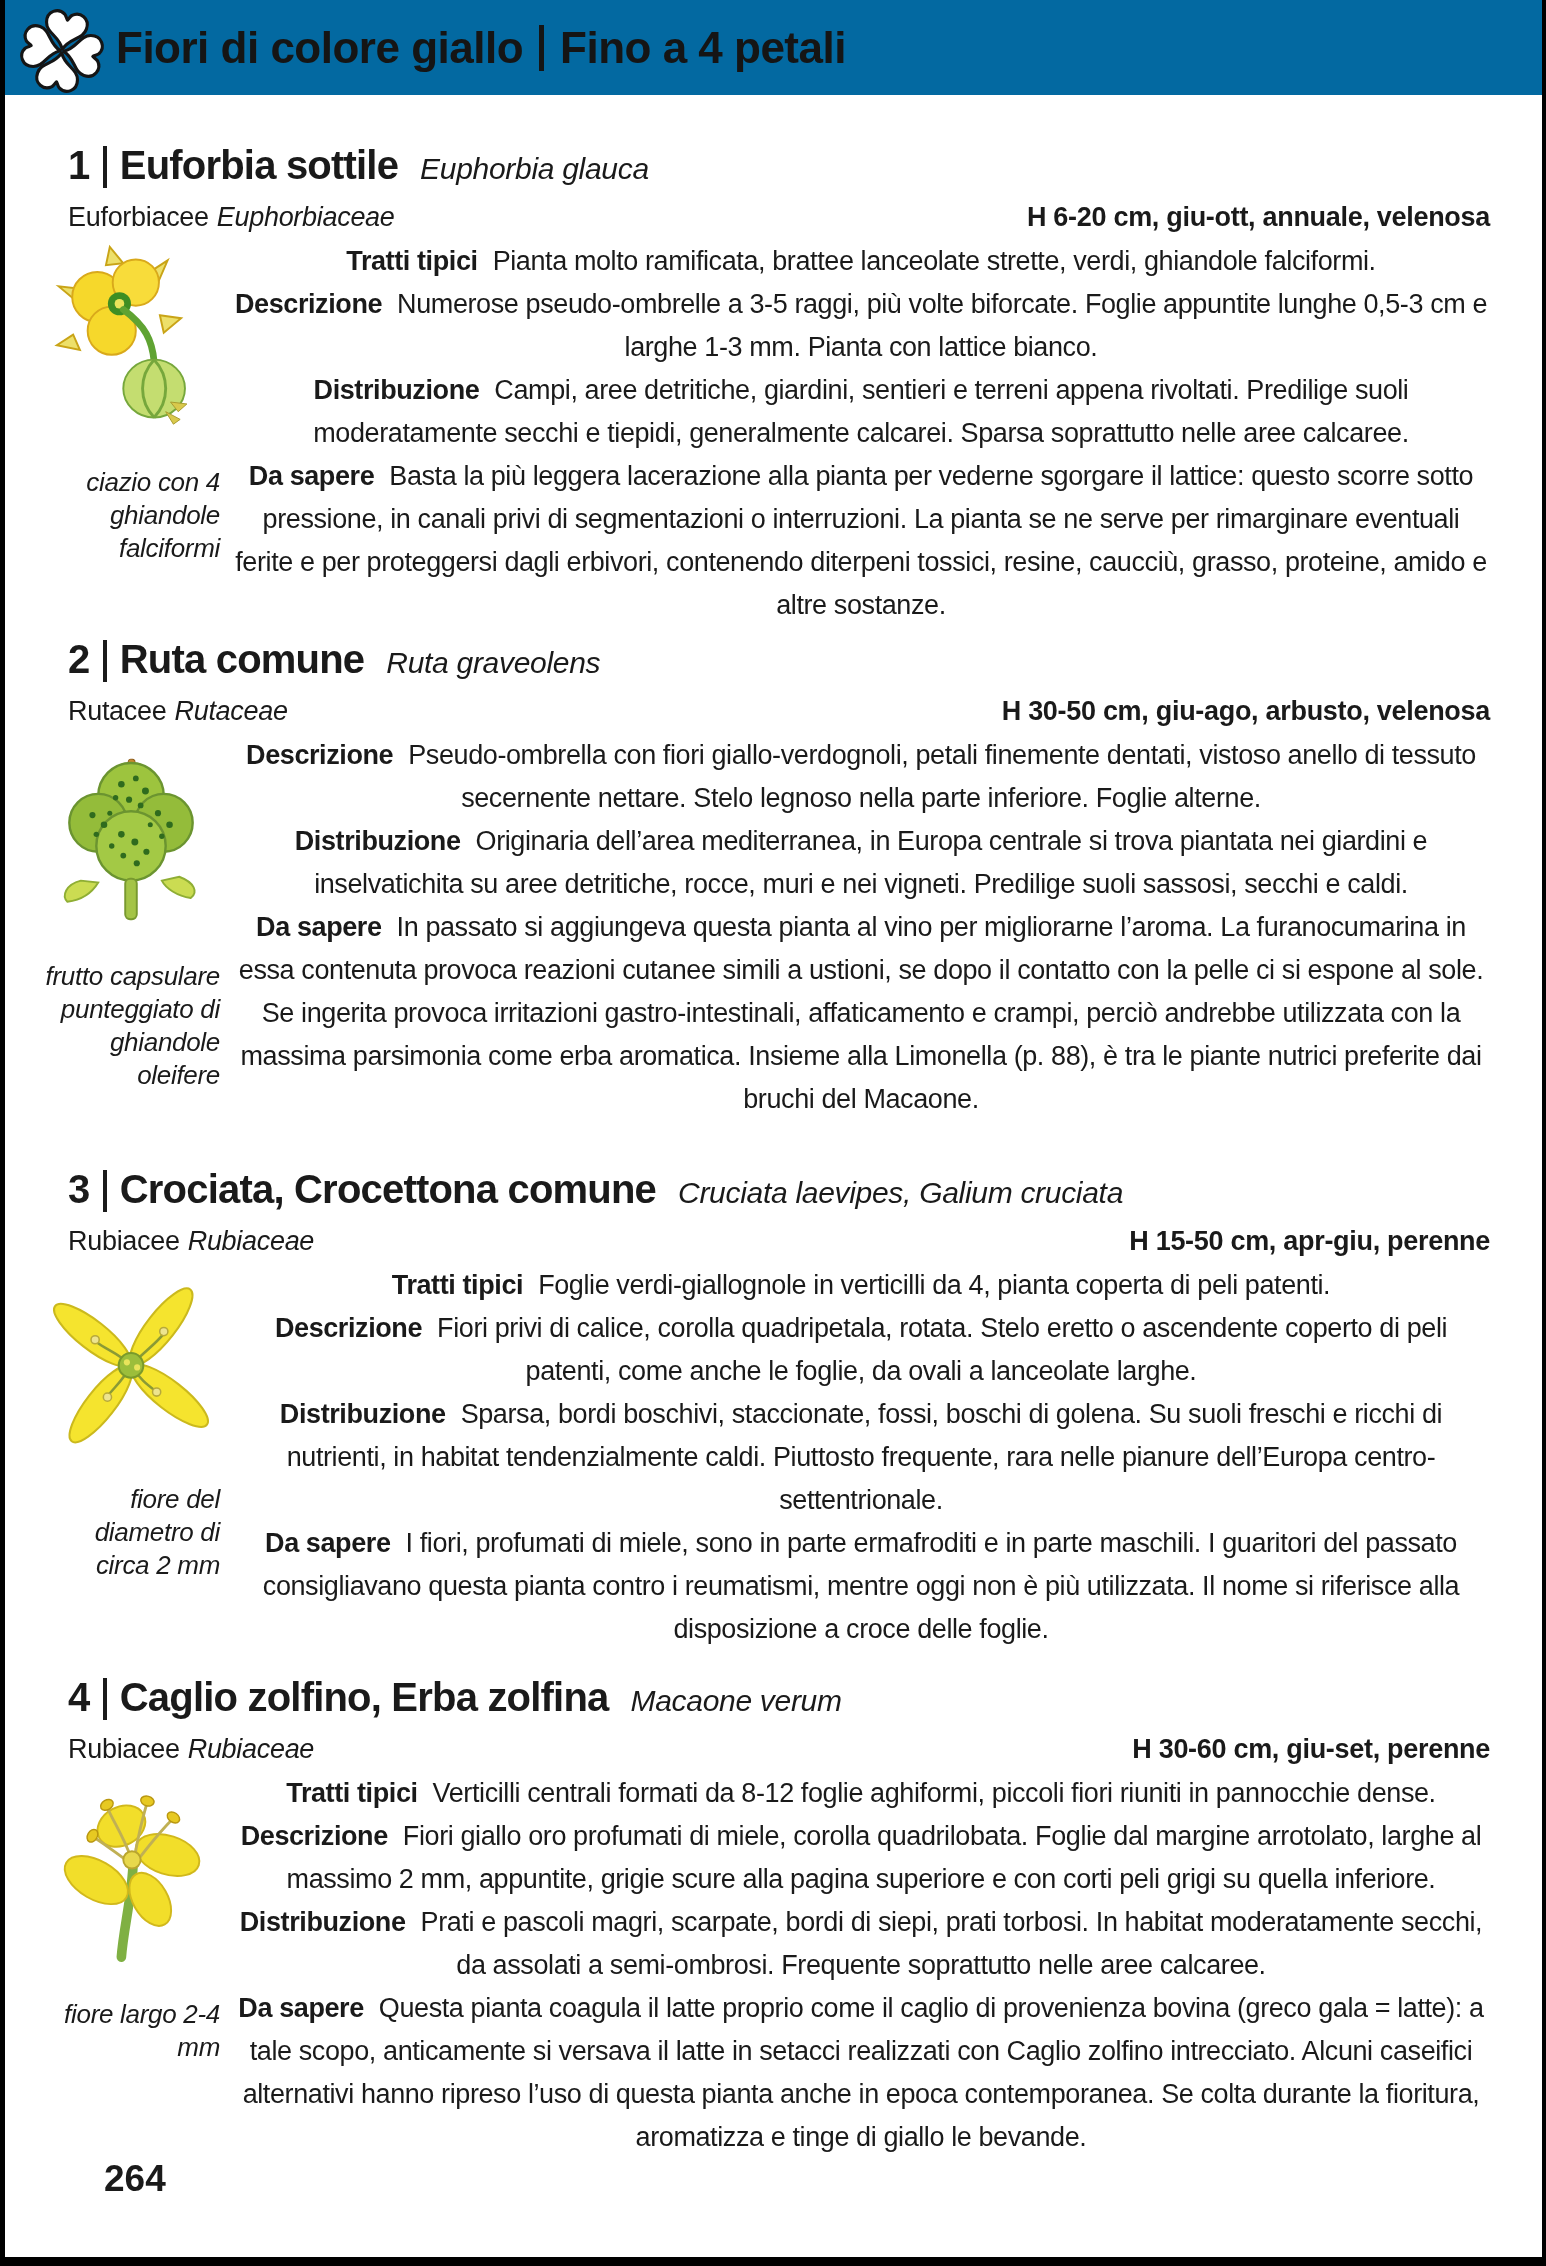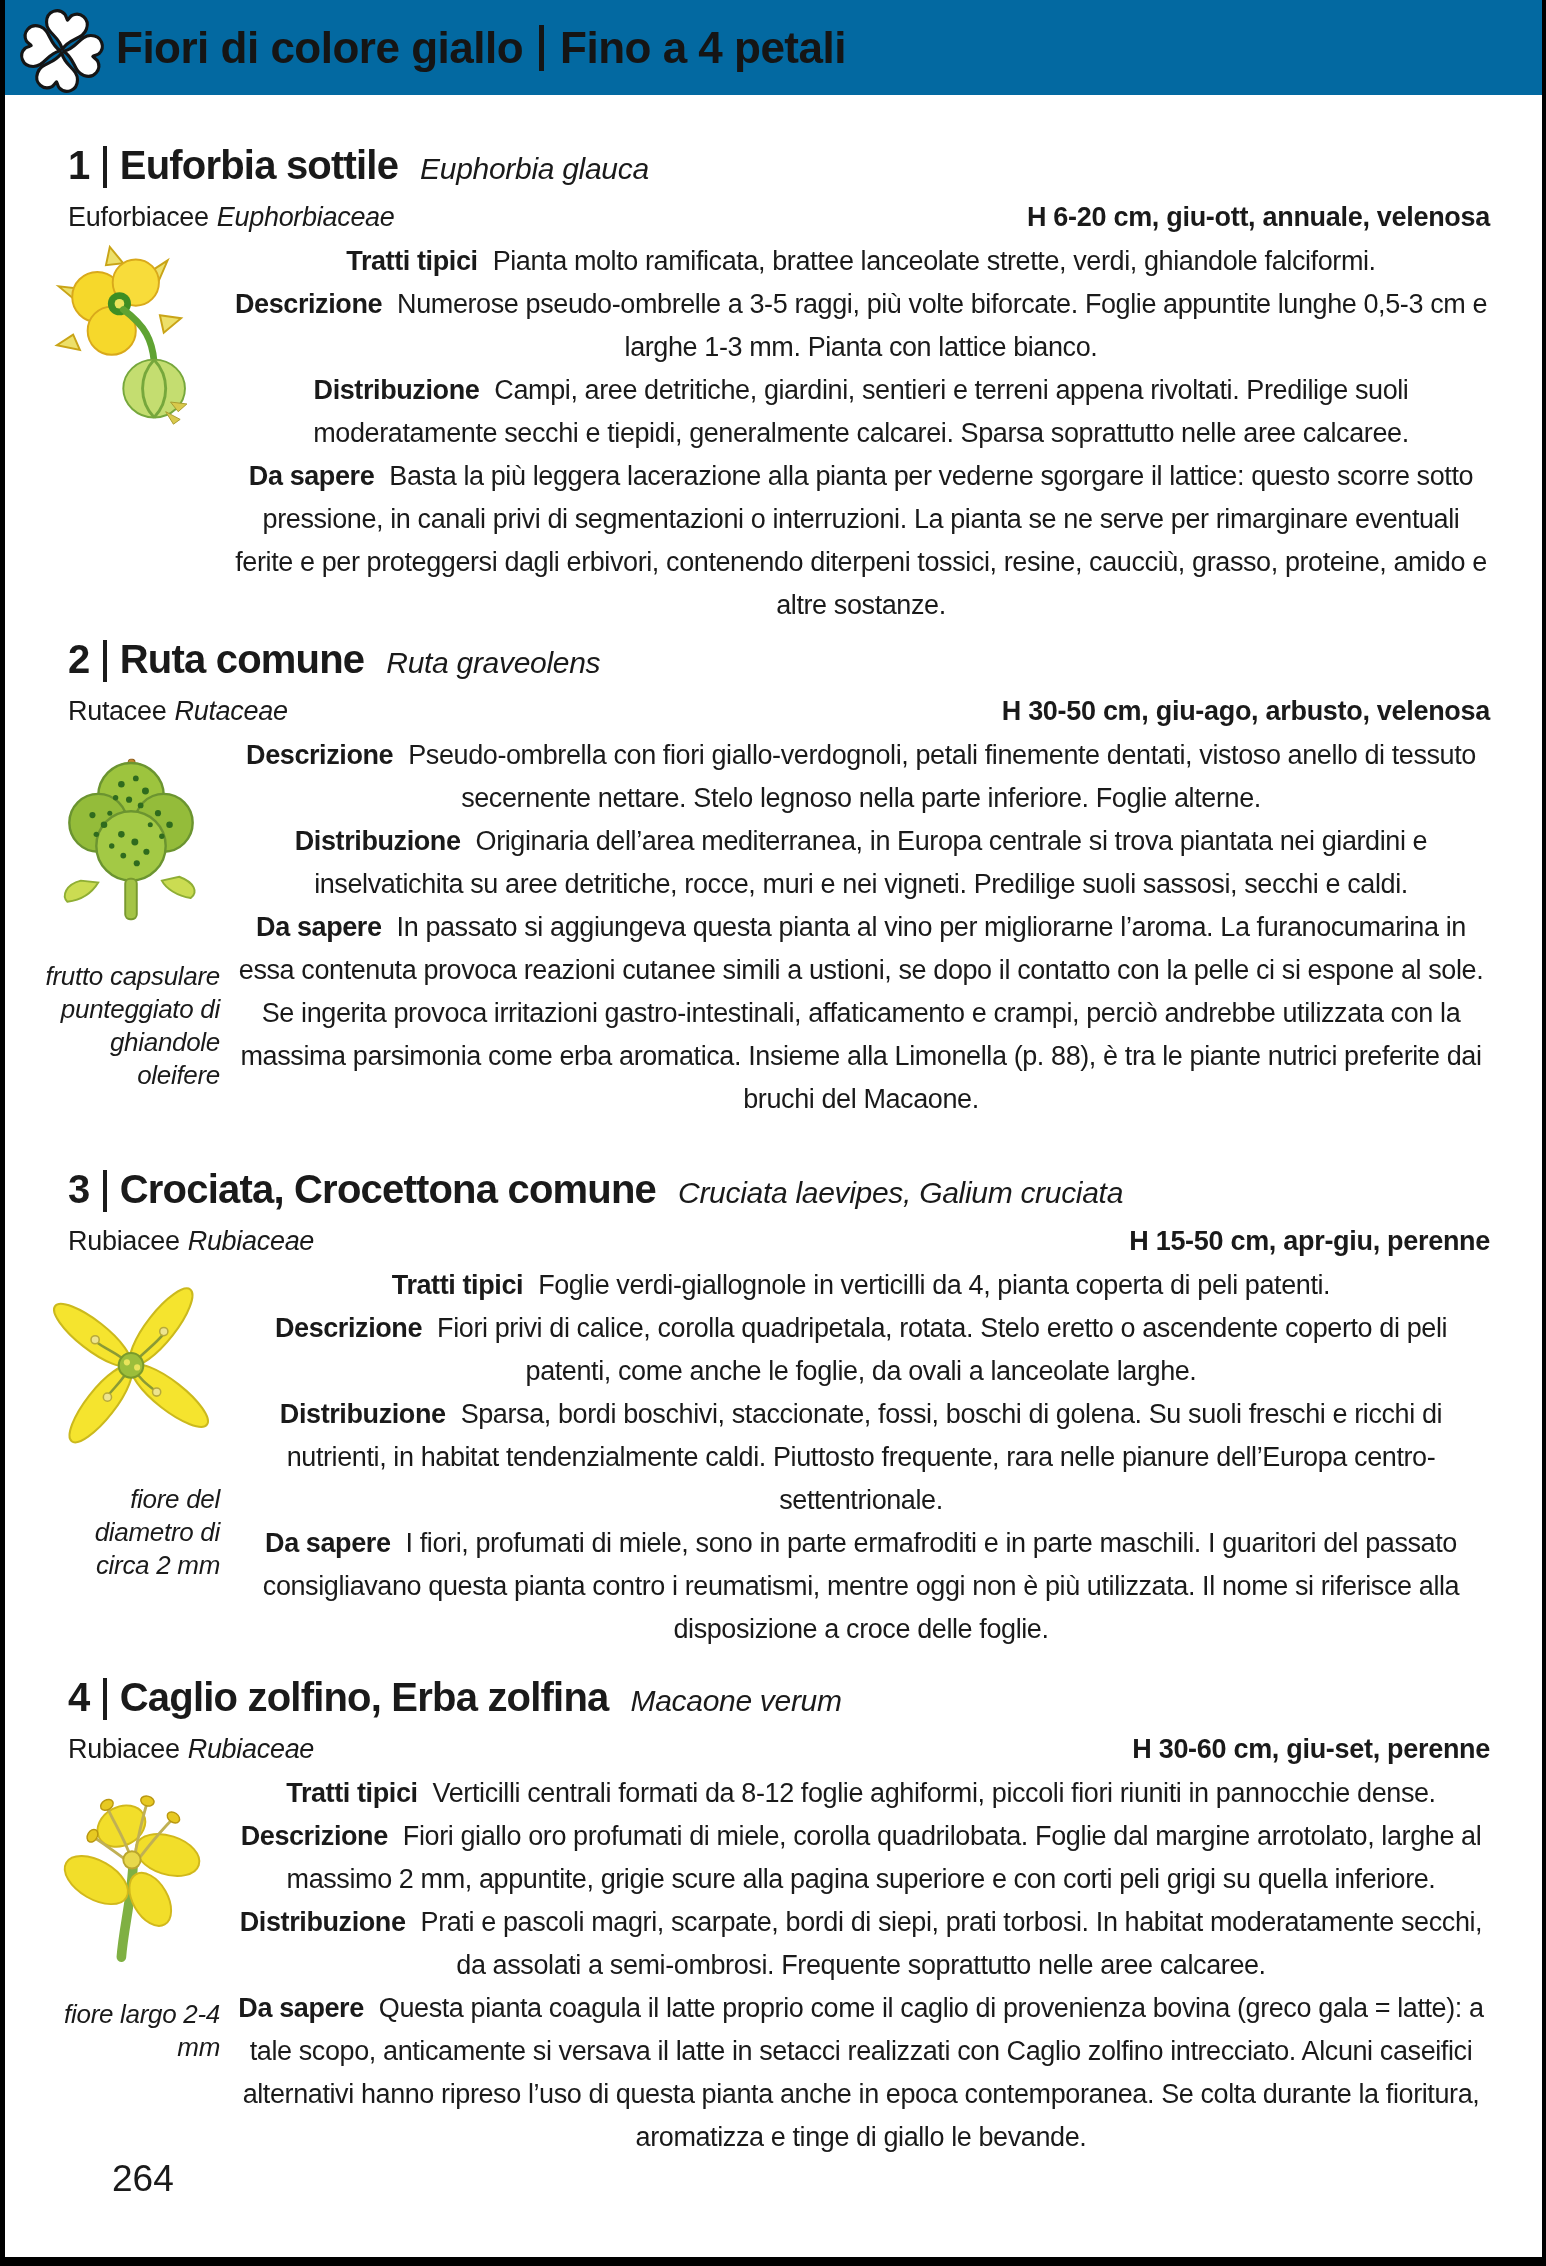--- a/index.html
+++ b/index.html
@@ -39,21 +39,21 @@
   .entry-body{display:grid;grid-template-columns:192px 1fr;column-gap:0;margin-top:2px;}
   .figure-col{padding-right:10px;}
   .figure-col svg{display:block;margin:4px auto 0 auto;}
   .fig-caption{
     font-style:italic;font-size:26px;line-height:33px;text-align:right;
     letter-spacing:-0.3px;margin-top:10px;padding-right:2px;
   }
   .text-col p{margin:0;font-size:27px;line-height:43px;letter-spacing:-0.4px;text-align:center;}
   .plabel{font-weight:bold;margin-right:15px;}
 
-  .page-number{position:absolute;left:112px;top:2158px;font-weight:normal;font-size:37px;}
+  .page-number{position:absolute;left:104px;top:2158px;font-weight:bold;font-size:37px;}
 </style>
 </head>
 <body>
 
 <div class="edge-left"></div>
 <div class="edge-right"></div>
 <div class="edge-bottom"></div>
 
 <div class="header-bar" style="background: #0369a1;">
   <svg class="clover" viewBox="0 0 100 100">
@@ -109,20 +109,21 @@
         <circle cx="60" cy="90" r="25" fill="#F6D82B" stroke="#D9A91B" stroke-width="2"></circle>
         <circle cx="68" cy="62" r="12" fill="#3E8E23"></circle>
         <circle cx="68" cy="62" r="5" fill="#E9E45B"></circle>
         <path d="M72,68 C95,85 102,100 104,122" fill="none" stroke="#5FA332" stroke-width="7" stroke-linecap="round"></path>
         <ellipse cx="104" cy="150" rx="32" ry="30" fill="#C4DD70" stroke="#76A73C" stroke-width="2"></ellipse>
         <path d="M104,120 C88,137 88,163 104,180" fill="none" stroke="#76A73C" stroke-width="3"></path>
         <path d="M104,120 C120,137 120,163 104,180" fill="none" stroke="#76A73C" stroke-width="3"></path>
         <path d="M116,174 l15,8 l-7,5 Z" fill="#D9C94C" stroke="#A89A2E"></path>
         <path d="M121,164 l17,2 l-9,8 Z" fill="#D9C94C" stroke="#A89A2E"></path>
       </svg>
+      <div class="fig-caption">ciazio con 4 ghiandole falciformi</div>
     </div>
     <div class="text-col">
       <p><span class="plabel">Tratti tipici</span><span>Pianta molto ramificata, brattee lanceolate strette, verdi, ghiandole falciformi.</span></p>
       <p><span class="plabel">Descrizione</span><span>Numerose pseudo-ombrelle a 3-5 raggi, più volte biforcate. Foglie appuntite lunghe 0,5-3 cm e larghe 1-3 mm. Pianta con lattice bianco.</span></p>
       <p><span class="plabel">Distribuzione</span><span>Campi, aree detritiche, giardini, sentieri e terreni appena rivoltati. Predilige suoli moderatamente secchi e tiepidi, generalmente calcarei. Sparsa soprattutto nelle aree calcaree.</span></p>
       <p><span class="plabel">Da sapere</span><span>Basta la più leggera lacerazione alla pianta per vederne sgorgare il lattice: questo scorre sotto pressione, in canali privi di segmentazioni o interruzioni. La pianta se ne serve per rimarginare eventuali ferite e per proteggersi dagli erbivori, contenendo diterpeni tossici, resine, caucciù, grasso, proteine, amido e altre sostanze.</span></p>
     </div>
   </div>
 </div>
 

